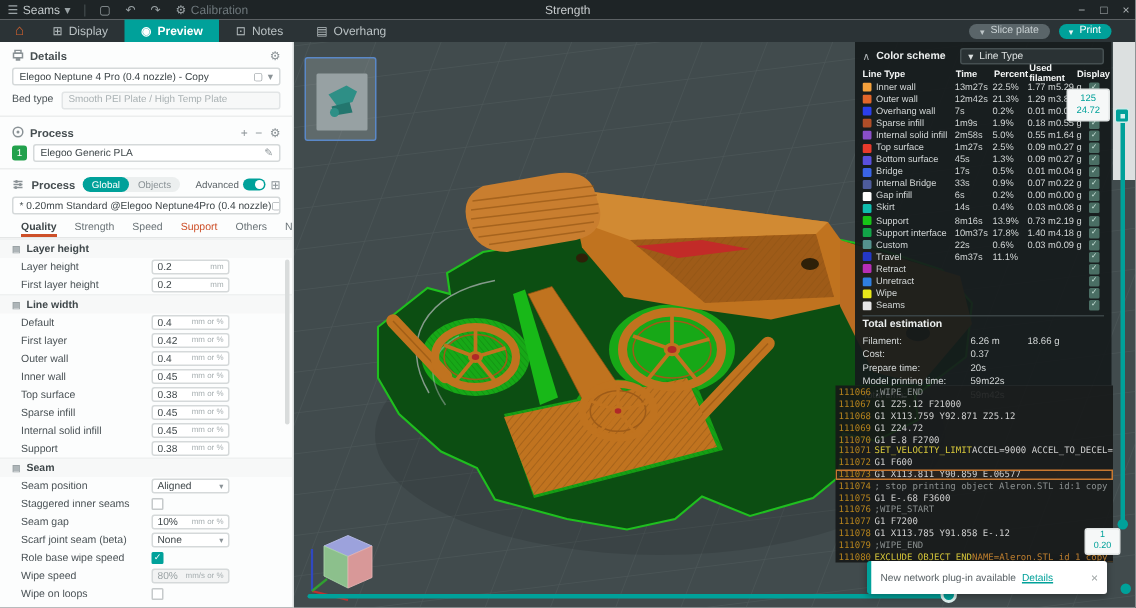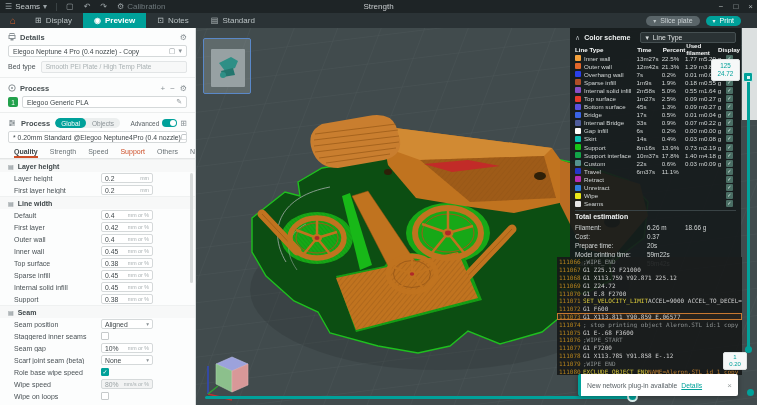--- a/index.html
+++ b/index.html
@@ -180,21 +180,21 @@
         <span>Preview</span>
       </div>
 
       <div class="tab">
         <span class="tab-ic">⊡</span>
         <span>Notes</span>
       </div>
 
       <div class="tab">
         <span class="tab-ic">▤</span>
-        <span>Standard</span>
+        <span>Overhang</span>
       </div>
     </div>
   <div id="topbtns">
     <div class="pill grey">
       <span class="dd">▾</span>
       <span>Slice plate</span>
     </div>
     <div class="pill teal">
       <span class="dd">▾</span>
       <span>Print</span>

